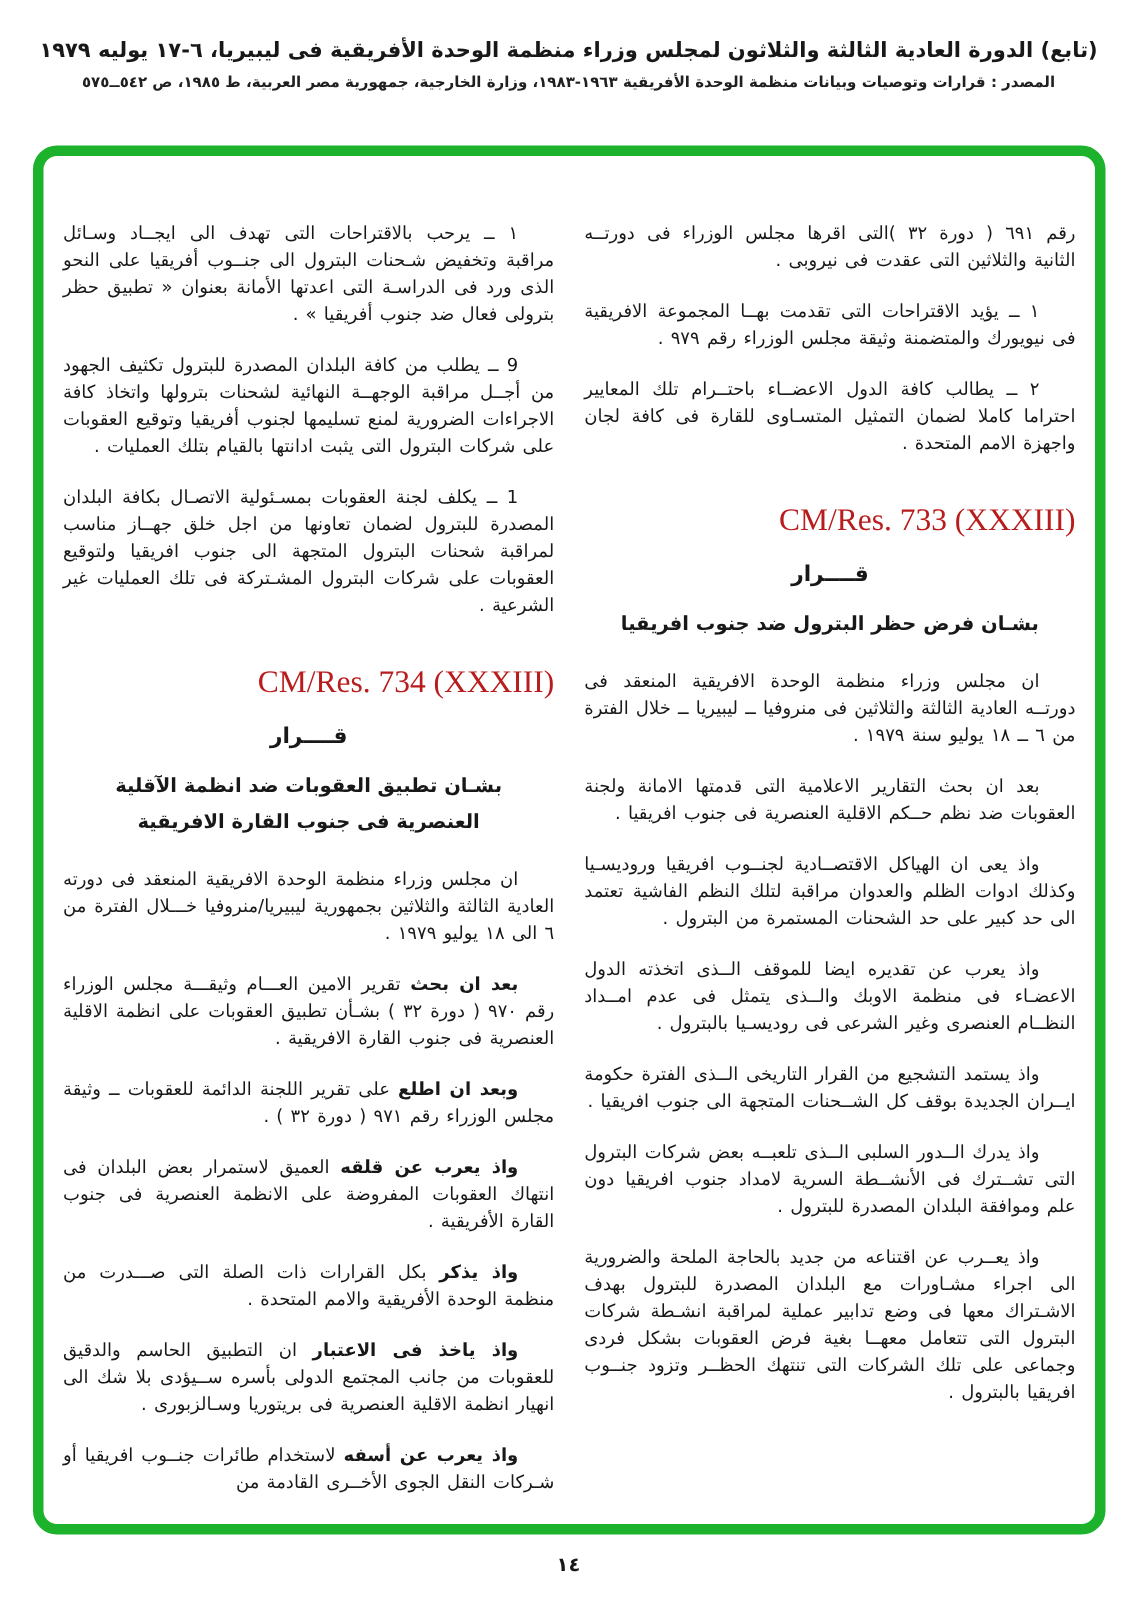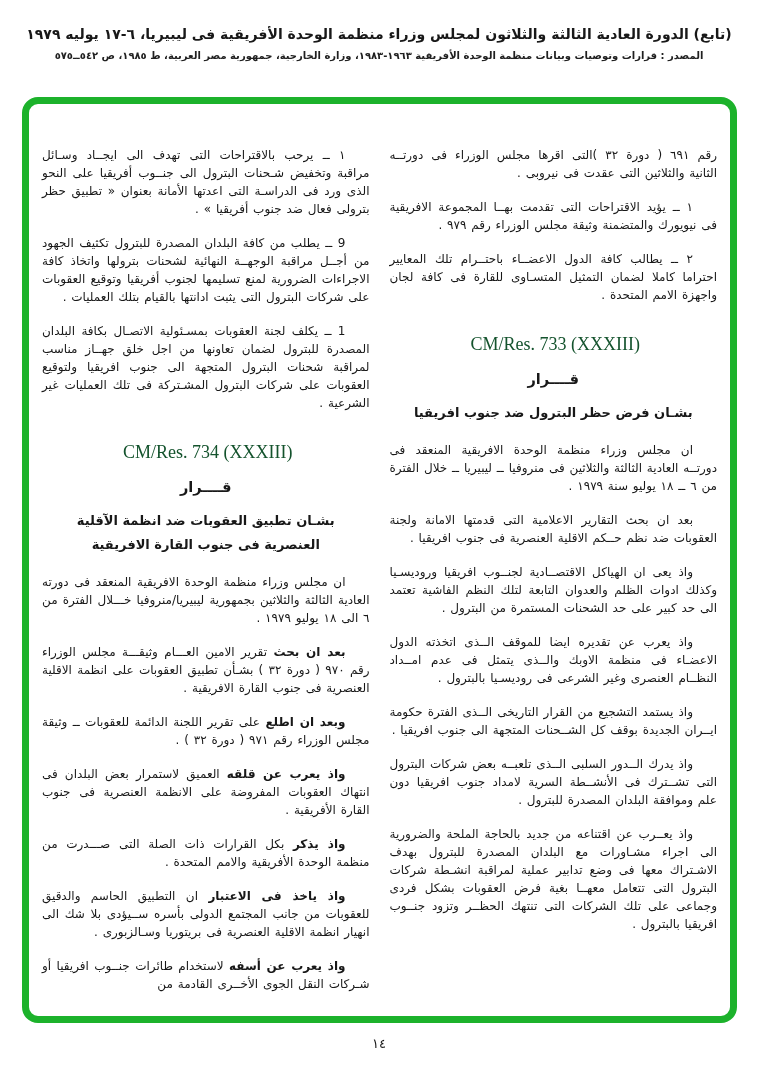--- a/index.html
+++ b/index.html
@@ -53,46 +53,46 @@
     font-size: 12px;
     line-height: 18px;
     text-align: justify;
     margin: 16px 0 11px 0;
     word-spacing: 1px;
   }
   p.indent { text-indent: 24px; }
   .lead { font-weight: bold; }
   .rescode {
     font-family: "Liberation Serif", serif;
-    font-size: 18px;
+    font-size: 21px;
     direction: ltr;
-    text-align: center;
+    text-align: right;
     margin: 30px 0 4px 0;
     padding-left: 4px;
-    color: #14532d;
+    color: #b91c1c;
   }
   .heading {
     text-align: center;
     font-weight: bold;
     font-size: 14.5px;
     margin: 16px 0 14px 0;
   }
   .subject {
     text-align: center;
     font-weight: bold;
     font-size: 13px;
     line-height: 24px;
     margin: 0 0 14px 0;
   }
   .pagenum {
     position: absolute;
     top: 1036px;
     left: 0; right: 0;
     text-align: center;
-    font-weight: normal;
+    font-weight: bold;
     font-size: 13px;
     direction: rtl;
   }
 </style>
 </head>
 <body>
 
 <div class="header">
   <div class="h1">(تابع) الدورة العادية الثالثة والثلاثون لمجلس وزراء منظمة الوحدة الأفريقية فى ليبيريا، ٦-١٧ يوليه ١٩٧٩</div>
   <div class="h2">المصدر : قرارات وتوصيات وبيانات منظمة الوحدة الأفريقية ١٩٦٣-١٩٨٣، وزارة الخارجية، جمهورية مصر العربية، ط ١٩٨٥، ص ٥٤٢ــ٥٧٥</div>
@@ -103,21 +103,21 @@
 
     <div class="col">
       <p class="para">رقم ٦٩١ ( دورة ٣٢ )التى اقرها مجلس الوزراء فى دورتــه الثانية والثلاثين التى عقدت فى نيروبى .</p>
       <p class="para indent">١ ــ يؤيد الاقتراحات التى تقدمت بهــا المجموعة الافريقية فى نيويورك والمتضمنة وثيقة مجلس الوزراء رقم ٩٧٩ .</p>
       <p class="para indent">٢ ــ يطالب كافة الدول الاعضــاء باحتــرام تلك المعايير احتراما كاملا لضمان التمثيل المتسـاوى للقارة فى كافة لجان واجهزة الامم المتحدة .</p>
       <div class="rescode">CM/Res. 733 (XXXIII)</div>
       <div class="heading">قــــرار</div>
       <div class="subject">بشـان فرض حظر البترول ضد جنوب افريقيا</div>
       <p class="para indent">ان مجلس وزراء منظمة الوحدة الافريقية المنعقد فى دورتــه العادية الثالثة والثلاثين فى منروفيا ــ ليبيريا ــ خلال الفترة من ٦ ــ ١٨ يوليو سنة ١٩٧٩ .</p>
       <p class="para indent">بعد ان بحث التقارير الاعلامية التى قدمتها الامانة ولجنة العقوبات ضد نظم حــكم الاقلية العنصرية فى جنوب افريقيا .</p>
-      <p class="para indent">واذ يعى ان الهياكل الاقتصــادية لجنــوب افريقيا وروديسـيا وكذلك ادوات الظلم والعدوان التابعة لتلك النظم الفاشية تعتمد الى حد كبير على حد الشحنات المستمرة من البترول .</p>
+      <p class="para indent">واذ يعى ان الهياكل الاقتصــادية لجنــوب افريقيا وروديسـيا وكذلك ادوات الظلم والعدوان مراقبة لتلك النظم الفاشية تعتمد الى حد كبير على حد الشحنات المستمرة من البترول .</p>
       <p class="para indent">واذ يعرب عن تقديره ايضا للموقف الــذى اتخذته الدول الاعضـاء فى منظمة الاوبك والــذى يتمثل فى عدم امــداد النظــام العنصرى وغير الشرعى فى روديسـيا بالبترول .</p>
       <p class="para indent">واذ يستمد التشجيع من القرار التاريخى الــذى الفترة حكومة ايــران الجديدة بوقف كل الشــحنات المتجهة الى جنوب افريقيا .</p>
       <p class="para indent">واذ يدرك الــدور السلبى الــذى تلعبــه بعض شركات البترول التى تشــترك فى الأنشــطة السرية لامداد جنوب افريقيا دون علم وموافقة البلدان المصدرة للبترول .</p>
       <p class="para indent">واذ يعــرب عن اقتناعه من جديد بالحاجة الملحة والضرورية الى اجراء مشـاورات مع البلدان المصدرة للبترول بهدف الاشـتراك معها فى وضع تدابير عملية لمراقبة انشـطة شركات البترول التى تتعامل معهــا بغية فرض العقوبات بشكل فردى وجماعى على تلك الشركات التى تنتهك الحظــر وتزود جنــوب افريقيا بالبترول .</p>
     </div>
 
     <div class="col">
       <p class="para indent">١ ــ يرحب بالاقتراحات التى تهدف الى ايجــاد وسـائل مراقبة وتخفيض شـحنات البترول الى جنــوب أفريقيا على النحو الذى ورد فى الدراسـة التى اعدتها الأمانة بعنوان « تطبيق حظر بترولى فعال ضد جنوب أفريقيا » .</p>
       <p class="para indent">9 ــ يطلب من كافة البلدان المصدرة للبترول تكثيف الجهود من أجــل مراقبة الوجهــة النهائية لشحنات بترولها واتخاذ كافة الاجراءات الضرورية لمنع تسليمها لجنوب أفريقيا وتوقيع العقوبات على شركات البترول التى يثبت ادانتها بالقيام بتلك العمليات .</p>
       <p class="para indent">1 ــ يكلف لجنة العقوبات بمسـئولية الاتصـال بكافة البلدان المصدرة للبترول لضمان تعاونها من اجل خلق جهــاز مناسب لمراقبة شحنات البترول المتجهة الى جنوب افريقيا ولتوقيع العقوبات على شركات البترول المشـتركة فى تلك العمليات غير الشرعية .</p>

